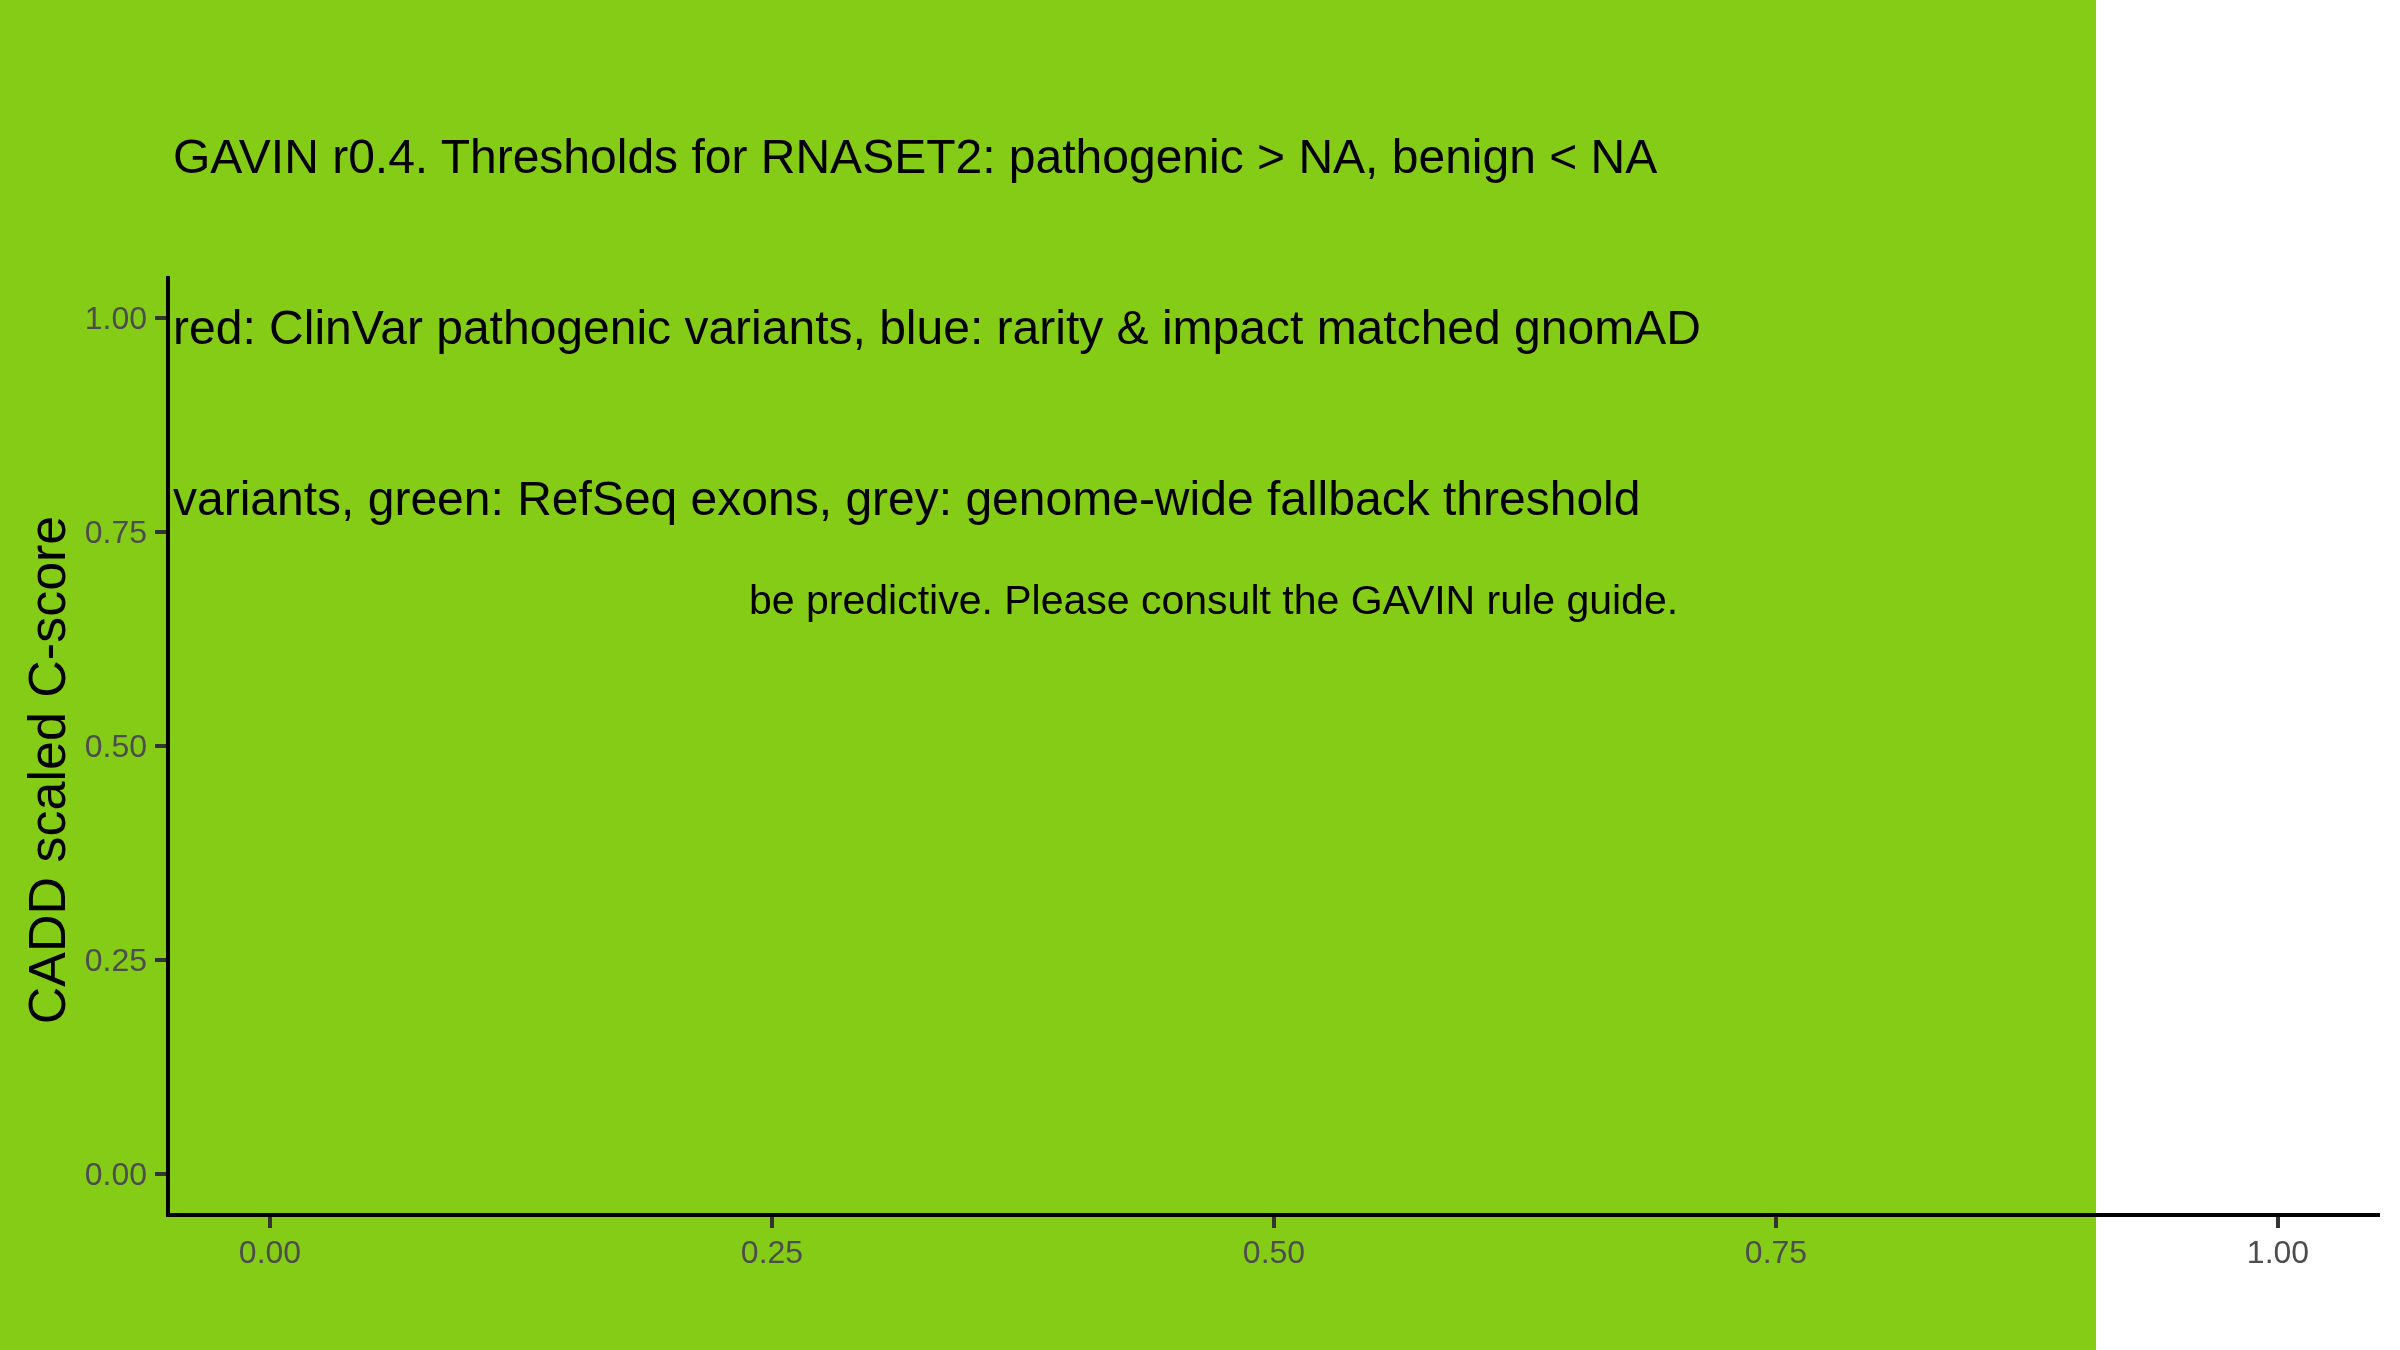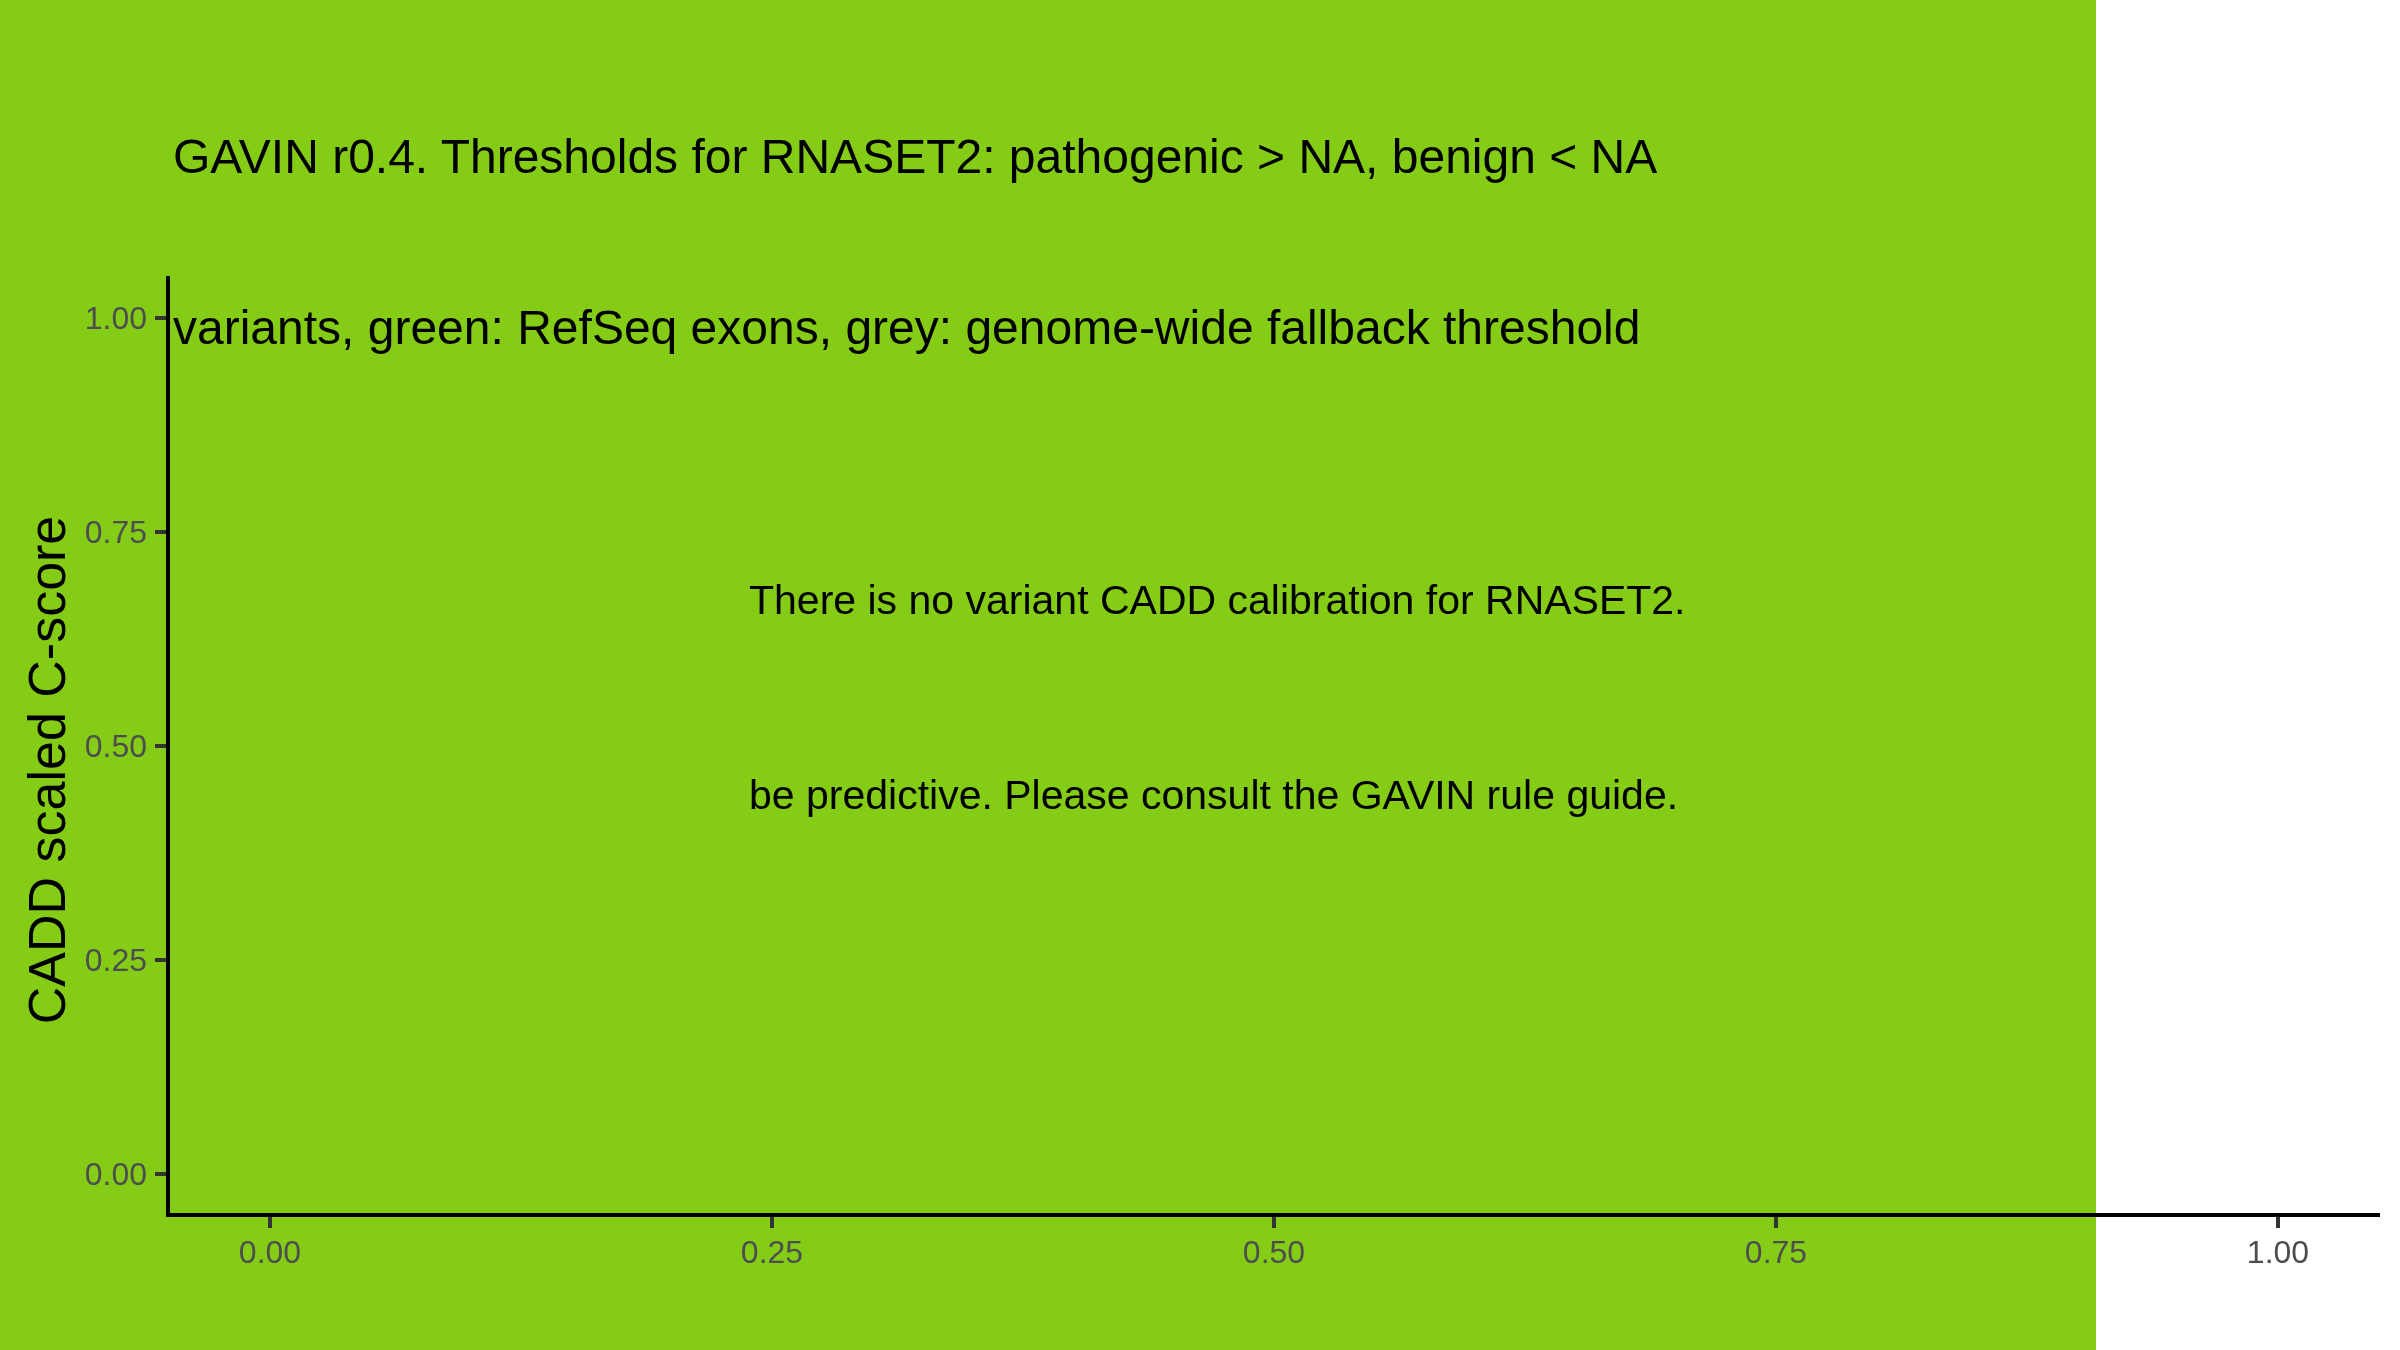--- a/index.html
+++ b/index.html
@@ -59,20 +59,21 @@
     font-size: 41px; line-height: 65px; color: #000000; white-space: pre;
   }
 </style>
 </head>
 <body>
 
 <div class="figure">
 
   <div class="plot-title">
     <div>GAVIN r0.4. Thresholds for RNASET2: pathogenic &gt; NA, benign &lt; NA</div>
+    <div>red: ClinVar pathogenic variants, blue: rarity &amp; impact matched gnomAD</div>
     <div>variants, green: RefSeq exons, grey: genome-wide fallback threshold</div>
   </div>
 
   <div class="y-axis-line"></div>
   <div class="x-axis-line"></div>
 
   <div class="y-tick t0"></div>
   <div class="y-tick t1"></div>
   <div class="y-tick t2"></div>
   <div class="y-tick t3"></div>
@@ -92,17 +93,16 @@
 
   <div class="x-tick-label t0">0.00</div>
   <div class="x-tick-label t1">0.25</div>
   <div class="x-tick-label t2">0.50</div>
   <div class="x-tick-label t3">0.75</div>
   <div class="x-tick-label t4">1.00</div>
 
   <div class="y-axis-title">CADD scaled C-score</div>
 
   <div class="panel-annotation">
-    <div>There is no variant CADD calibration for RNASET2.</div>
     <div>be predictive. Please consult the GAVIN rule guide.</div>
   </div>
 
 </div>
 
 </body></html>

